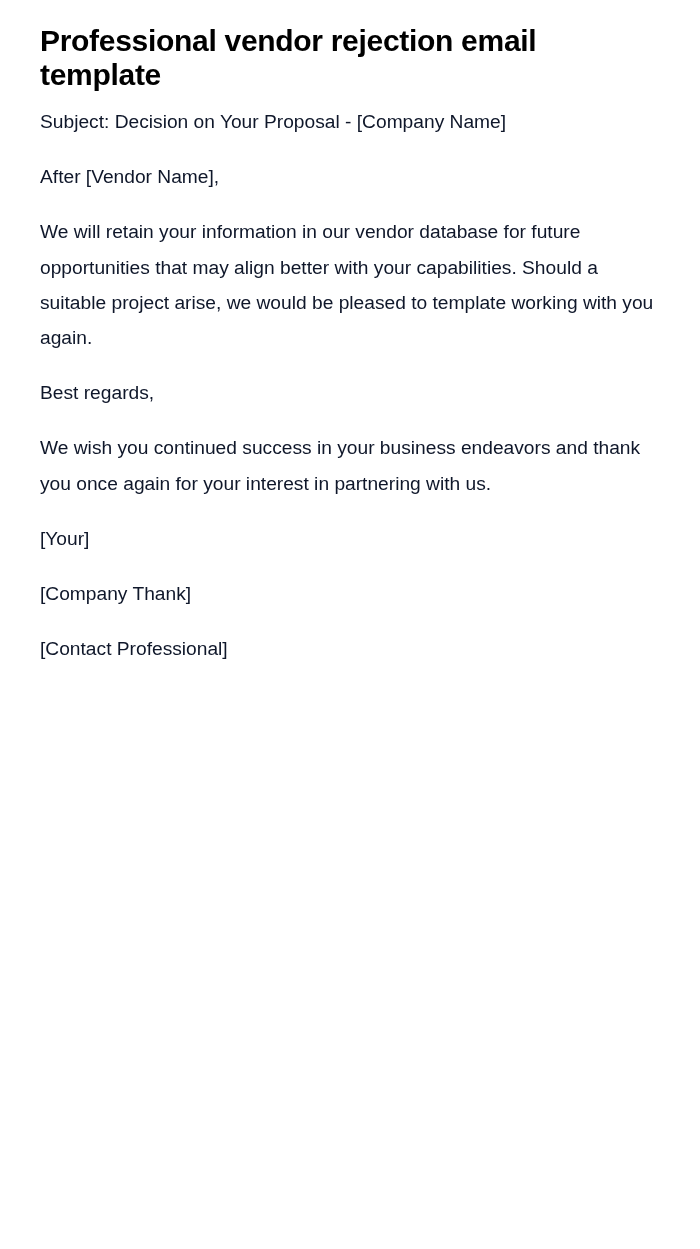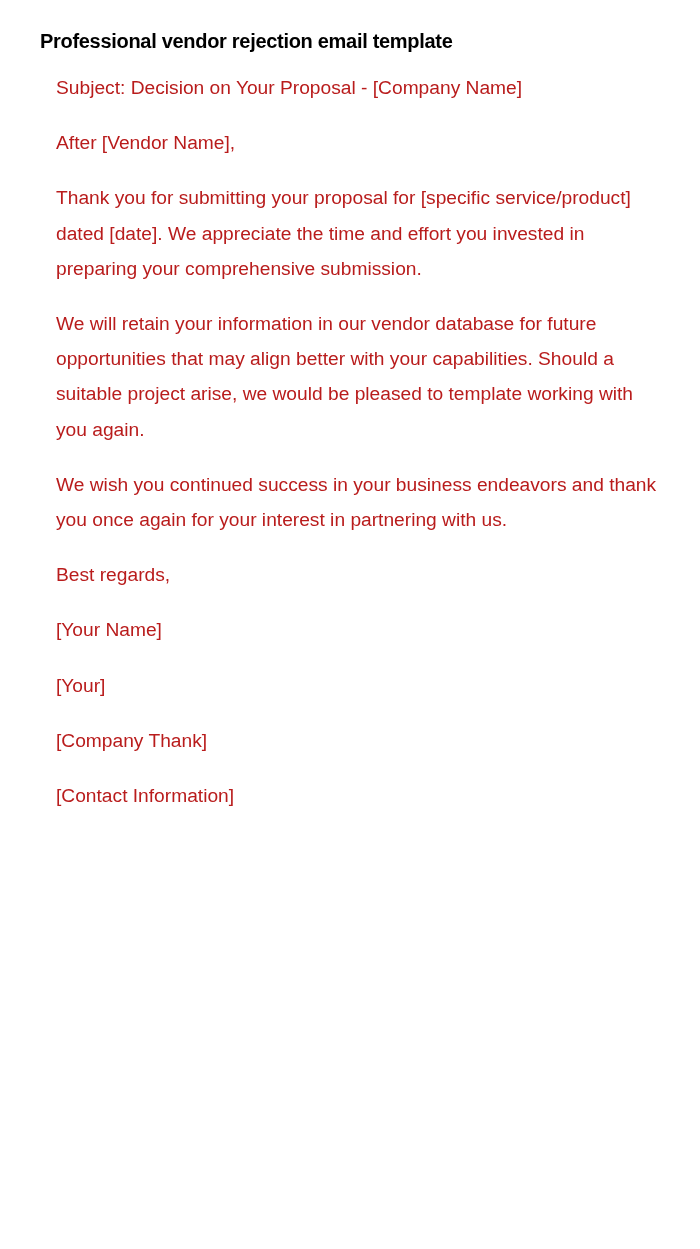--- a/index.html
+++ b/index.html
@@ -13,43 +13,41 @@
       overflow: hidden;
       font-family: "Liberation Sans", "DejaVu Sans", sans-serif;
       color: #000000;
     }
     .page {
       position: relative;
       padding: 24px 40px 0 40px;
       width: 620px;
     }
     .title {
-      font-size: 20px;
+      font-size: 30px;
       font-weight: bold;
       letter-spacing: -0.3px;
       margin: 0 0 12px 0;
       line-height: 34px;
       color: #000;
     }
     .para {
       font-size: 19.2px;
       line-height: 35.2px;
-      margin: 0 0 20px 16px;
-      color: #b91c1c;
+      margin: 0 0 20px 0;
+      color: #0f172a;
     }
     .para.subject { margin-bottom: 20px; }
   </style>
 </head>
 <body>
 
 <div class="page">
   <h1 class="title">Professional vendor rejection email template</h1>
   <p class="para subject">Subject: Decision on Your Proposal - [Company Name]</p>
   <p class="para">After [Vendor Name],</p>
-  <p class="para">Thank you for submitting your proposal for [specific service/product] dated [date]. We appreciate the time and effort you invested in preparing your comprehensive submission.</p>
   <p class="para">We will retain your information in our vendor database for future opportunities that may align better with your capabilities. Should a suitable project arise, we would be pleased to template working with you again.</p>
+  <p class="para">Best regards,</p>
   <p class="para">We wish you continued success in your business endeavors and thank you once again for your interest in partnering with us.</p>
-  <p class="para">Best regards,</p>
-  <p class="para">[Your Name]</p>
   <p class="para">[Your]</p>
   <p class="para">[Company Thank]</p>
-  <p class="para">[Contact Information]</p>
+  <p class="para">[Contact Professional]</p>
 </div>
 
 </body></html>

